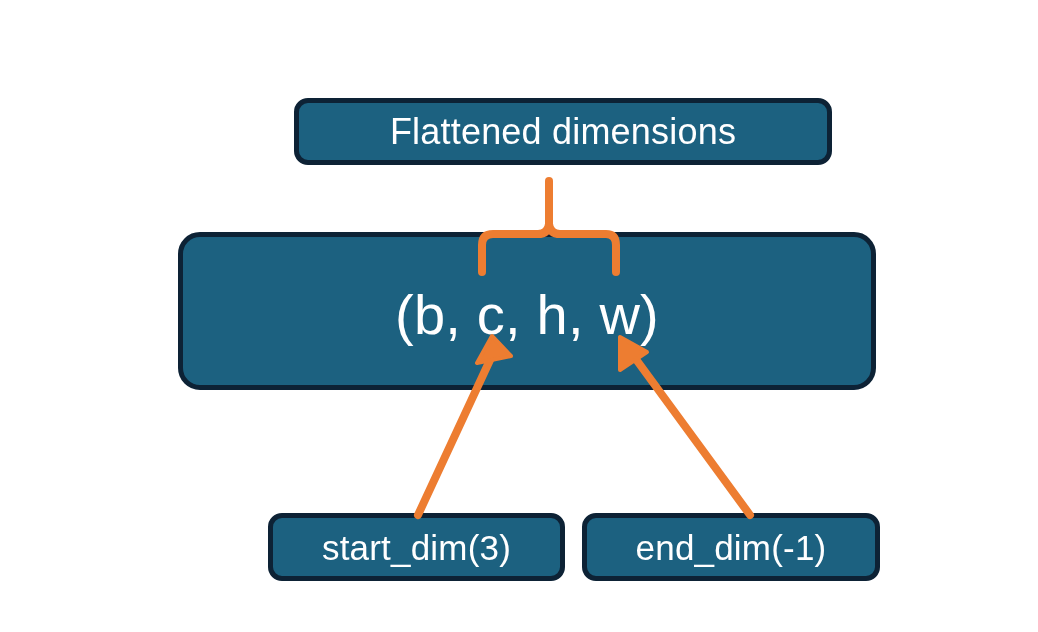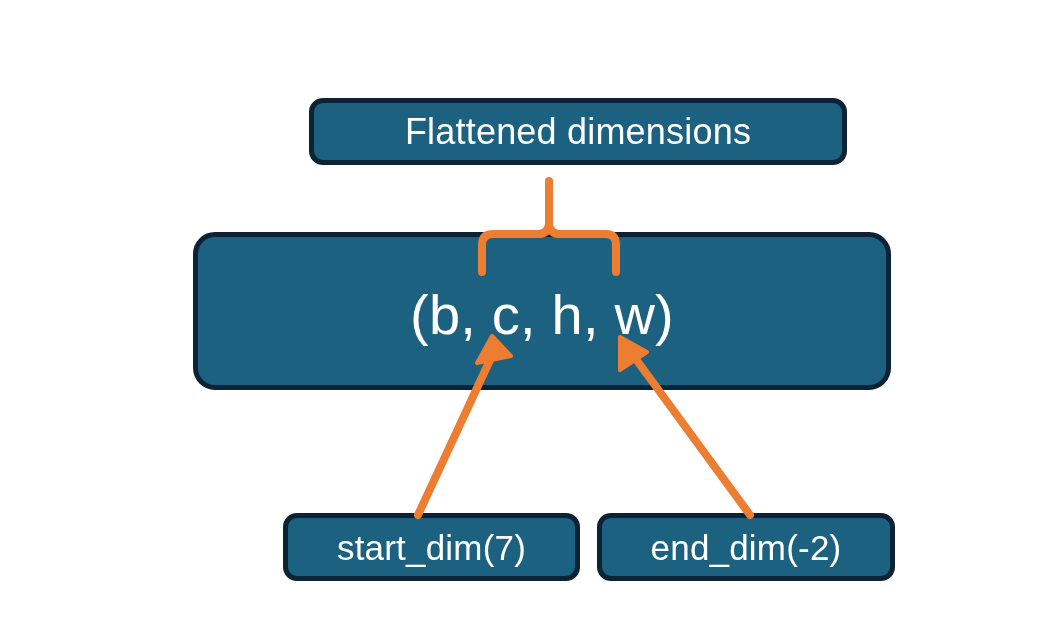--- a/index.html
+++ b/index.html
@@ -22,21 +22,20 @@
     border: 5px solid #0d2235;
     display: flex;
     align-items: center;
     justify-content: center;
     color: #ffffff;
     font-weight: 400;
     letter-spacing: 0.2px;
     line-height: 1;
     white-space: nowrap;
     user-select: none;
-    margin-left: 15px;
   }
   #node-flattened {
     left: 294px;
     top: 98px;
     width: 538px;
     height: 67px;
     border-radius: 14px;
     font-size: 36px;
   }
   #node-shape {
@@ -82,25 +81,25 @@
 
   <div class="node" id="node-flattened">
     <span class="node-label">Flattened dimensions</span>
   </div>
 
   <div class="node" id="node-shape">
     <span class="shape-label">(b, c, h, w)</span>
   </div>
 
   <div class="node" id="node-start-dim">
-    <span class="node-label">start_dim(7)</span>
+    <span class="node-label">start_dim(3)</span>
   </div>
 
   <div class="node" id="node-end-dim">
-    <span class="node-label">end_dim(-2)</span>
+    <span class="node-label">end_dim(-1)</span>
   </div>
 
   <svg id="annotations" viewBox="0 0 1038 632" width="1038" height="632">
 
     <g>
       <path d="M 482 272
                L 482 245
                Q 482 234 493 234
                L 538 234
                Q 548 234 549 224

